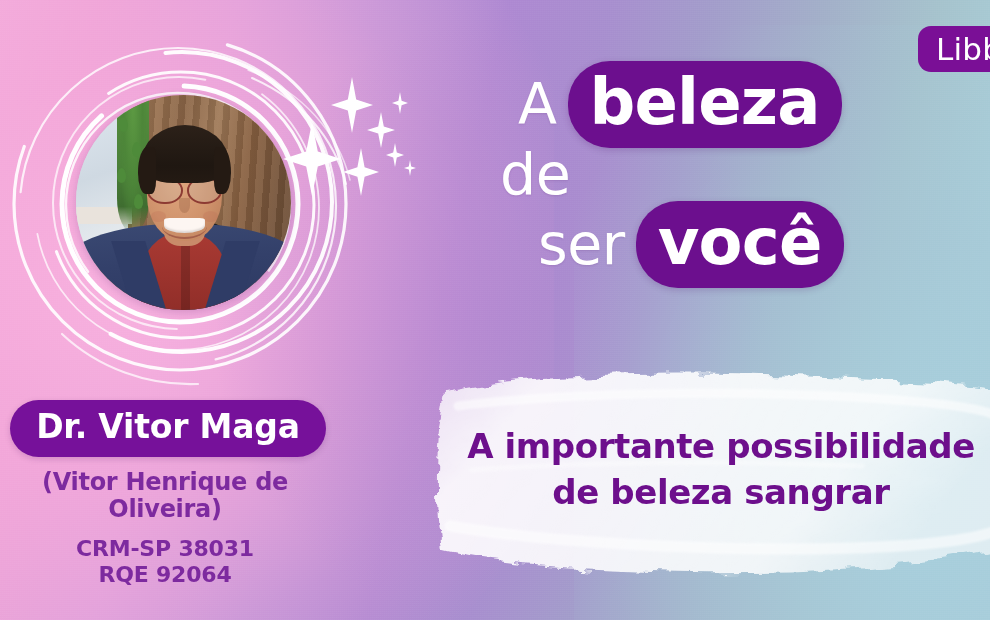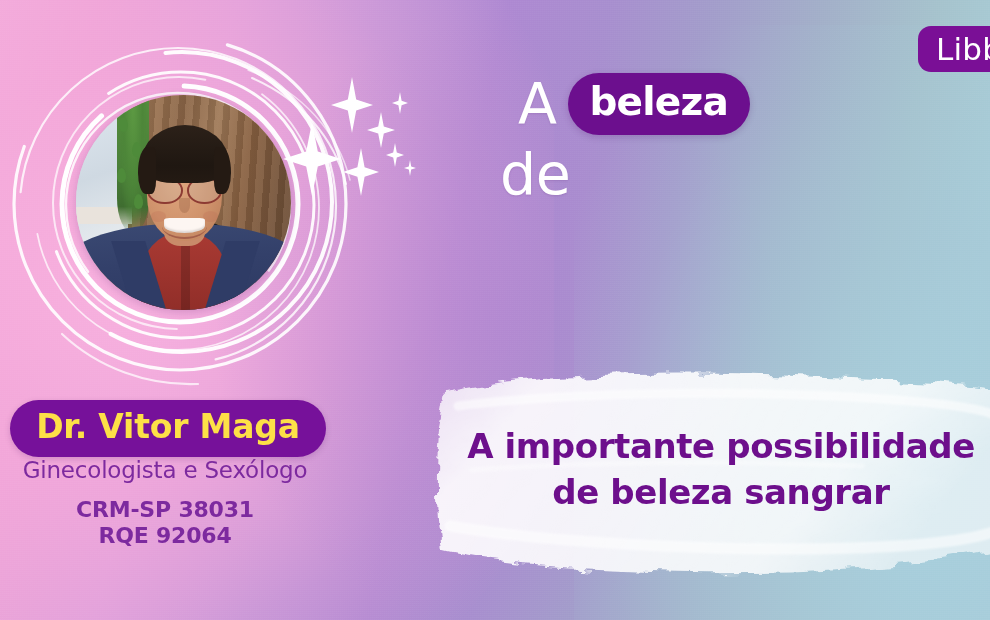--- a/index.html
+++ b/index.html
@@ -381,21 +381,21 @@
     color: #ffffff;
     letter-spacing: -0.5px;
     line-height: 1;
     padding-right: 11px;
     text-shadow: 0 1px 2px rgba(90,40,110,0.16);
   }
   .hl-pill {
     display: inline-block;
     background: #6c0f8e;
     color: #ffffff;
-    font-size: 39px;
+    font-size: 64px;
     font-weight: 700;
     letter-spacing: -0.8px;
     line-height: 1;
     padding: 9px 22px 14px 22px;
     border-radius: 42px;
     box-shadow: 0 2px 7px rgba(70,10,95,0.20);
   }
 
   
   #brand-badge {
@@ -423,21 +423,21 @@
   #credentials {
     position: absolute;
     left: 0;
     top: 400px;
     width: 330px;
     text-align: center;
   }
   #name-pill {
     display: inline-block;
     background: #76119a;
-    color: #fde047;
+    color: #ffffff;
     font-size: 33px;
     font-weight: 700;
     letter-spacing: -0.2px;
     line-height: 1;
     padding: 10px 26px 14px 26px;
     border-radius: 30px;
     margin-left: 6px;
     box-shadow: 0 2px 6px rgba(70,10,95,0.18);
   }
   .cred-line {
@@ -579,25 +579,29 @@
   <div class="sparkle" style="left:404px; top:160px; width:12px; height:16px;"></div>
 
   <div id="headline">
     <div class="hl-line l1">
       <span class="hl-plain">A</span>
       <span class="hl-pill">beleza</span>
     </div>
     <div class="hl-line l2">
       <span class="hl-plain">de</span>
     </div>
+    <div class="hl-line l3">
+      <span class="hl-plain">ser</span>
+      <span class="hl-pill">você</span>
+    </div>
   </div>
 
   <div id="credentials">
     <div id="name-pill">Dr. Vitor Maga</div>
-    <div class="cred-line" id="cred-specialty">Ginecologista e Sexólogo</div>
+    <div class="cred-line" id="cred-fullname">(Vitor Henrique de Oliveira)</div>
     <div class="cred-line" id="cred-crm">CRM-SP 38031</div>
     <div class="cred-line" id="cred-rqe">RQE 92064</div>
   </div>
 
   <div id="subtitle-block">
     <svg id="brush-stroke" viewBox="0 0 578 218" preserveAspectRatio="none" aria-hidden="true">
       <defs>
         <linearGradient id="brushGrad" x1="0" y1="0" x2="1" y2="0.3">
           <stop offset="0%" stop-color="#ffffff" stop-opacity="0.72"></stop>
           <stop offset="18%" stop-color="#ffffff" stop-opacity="0.90"></stop>

